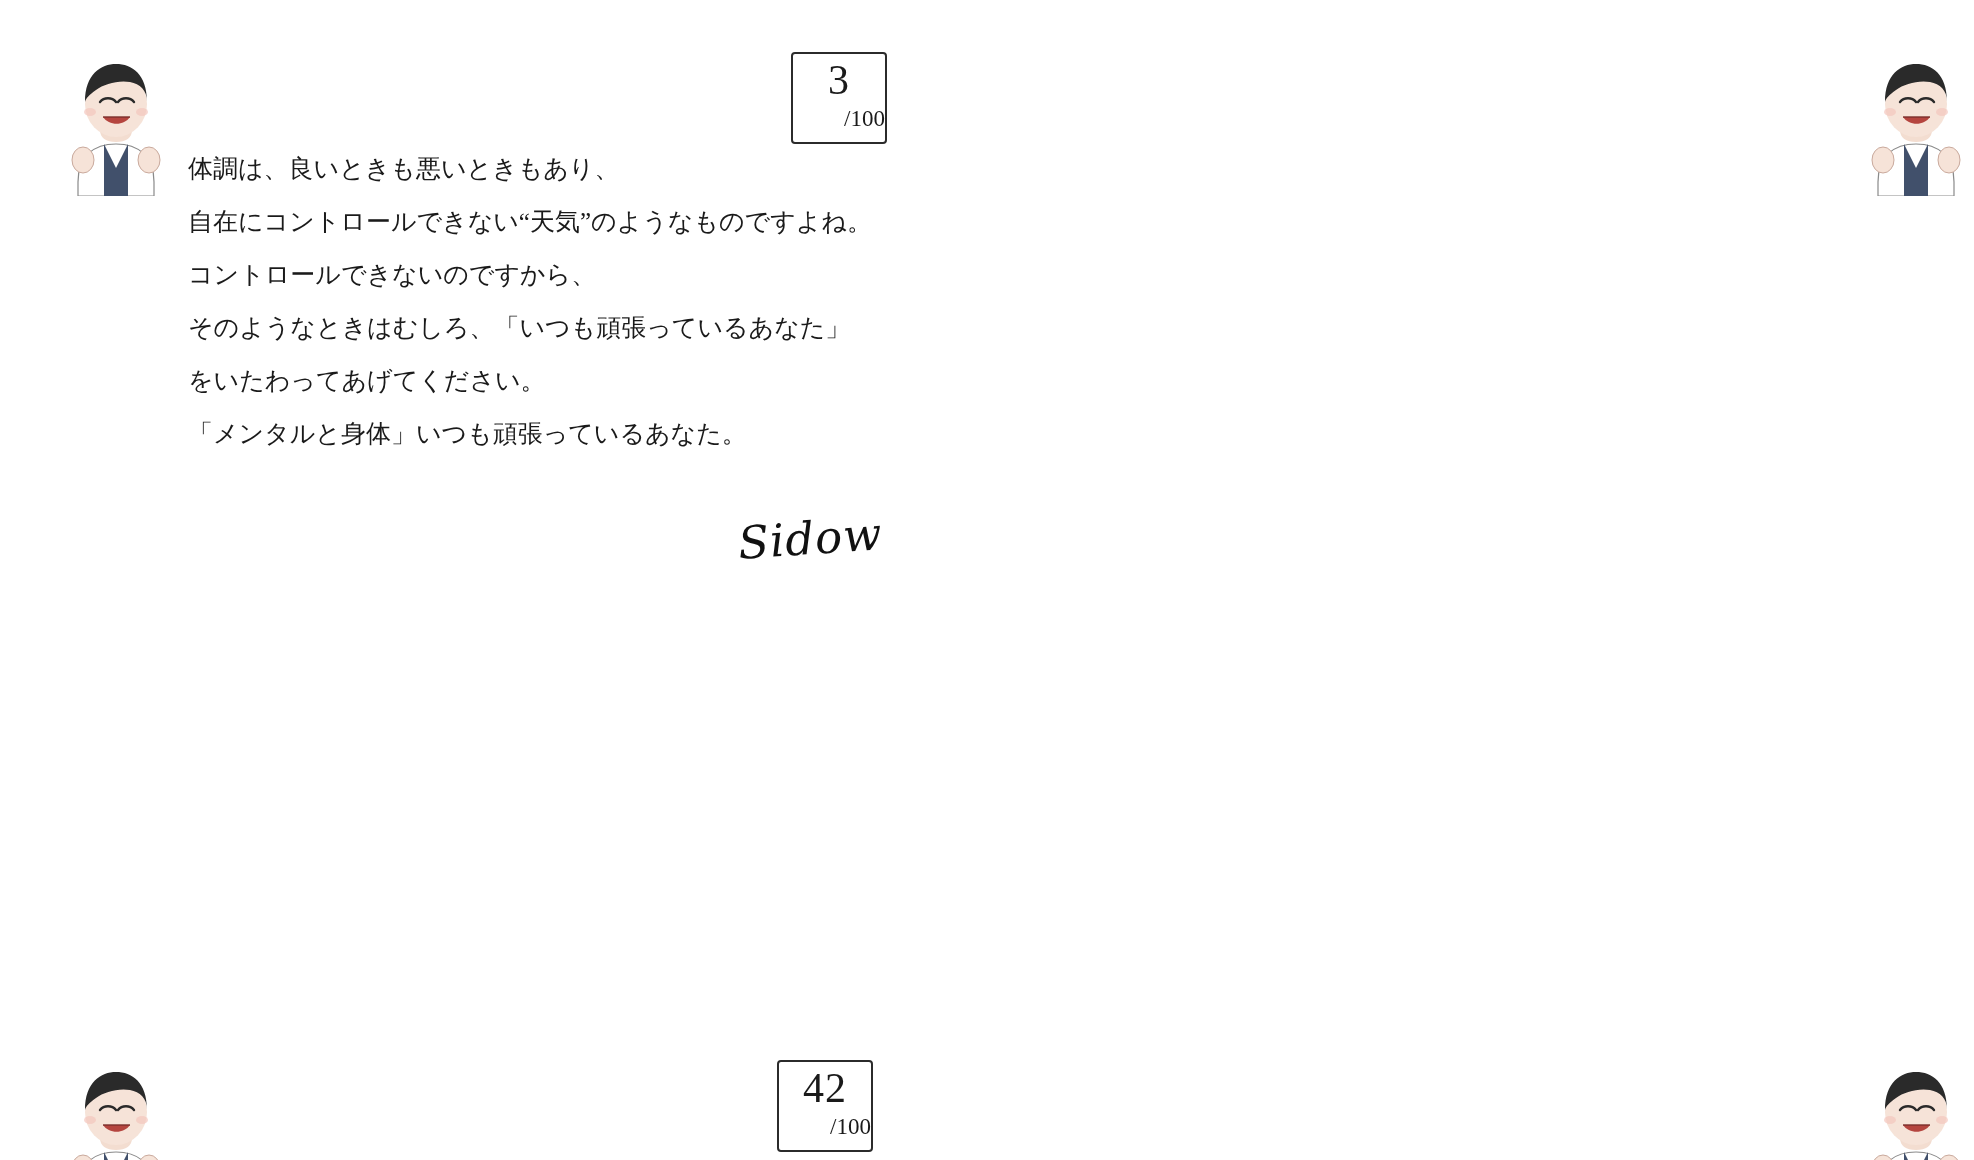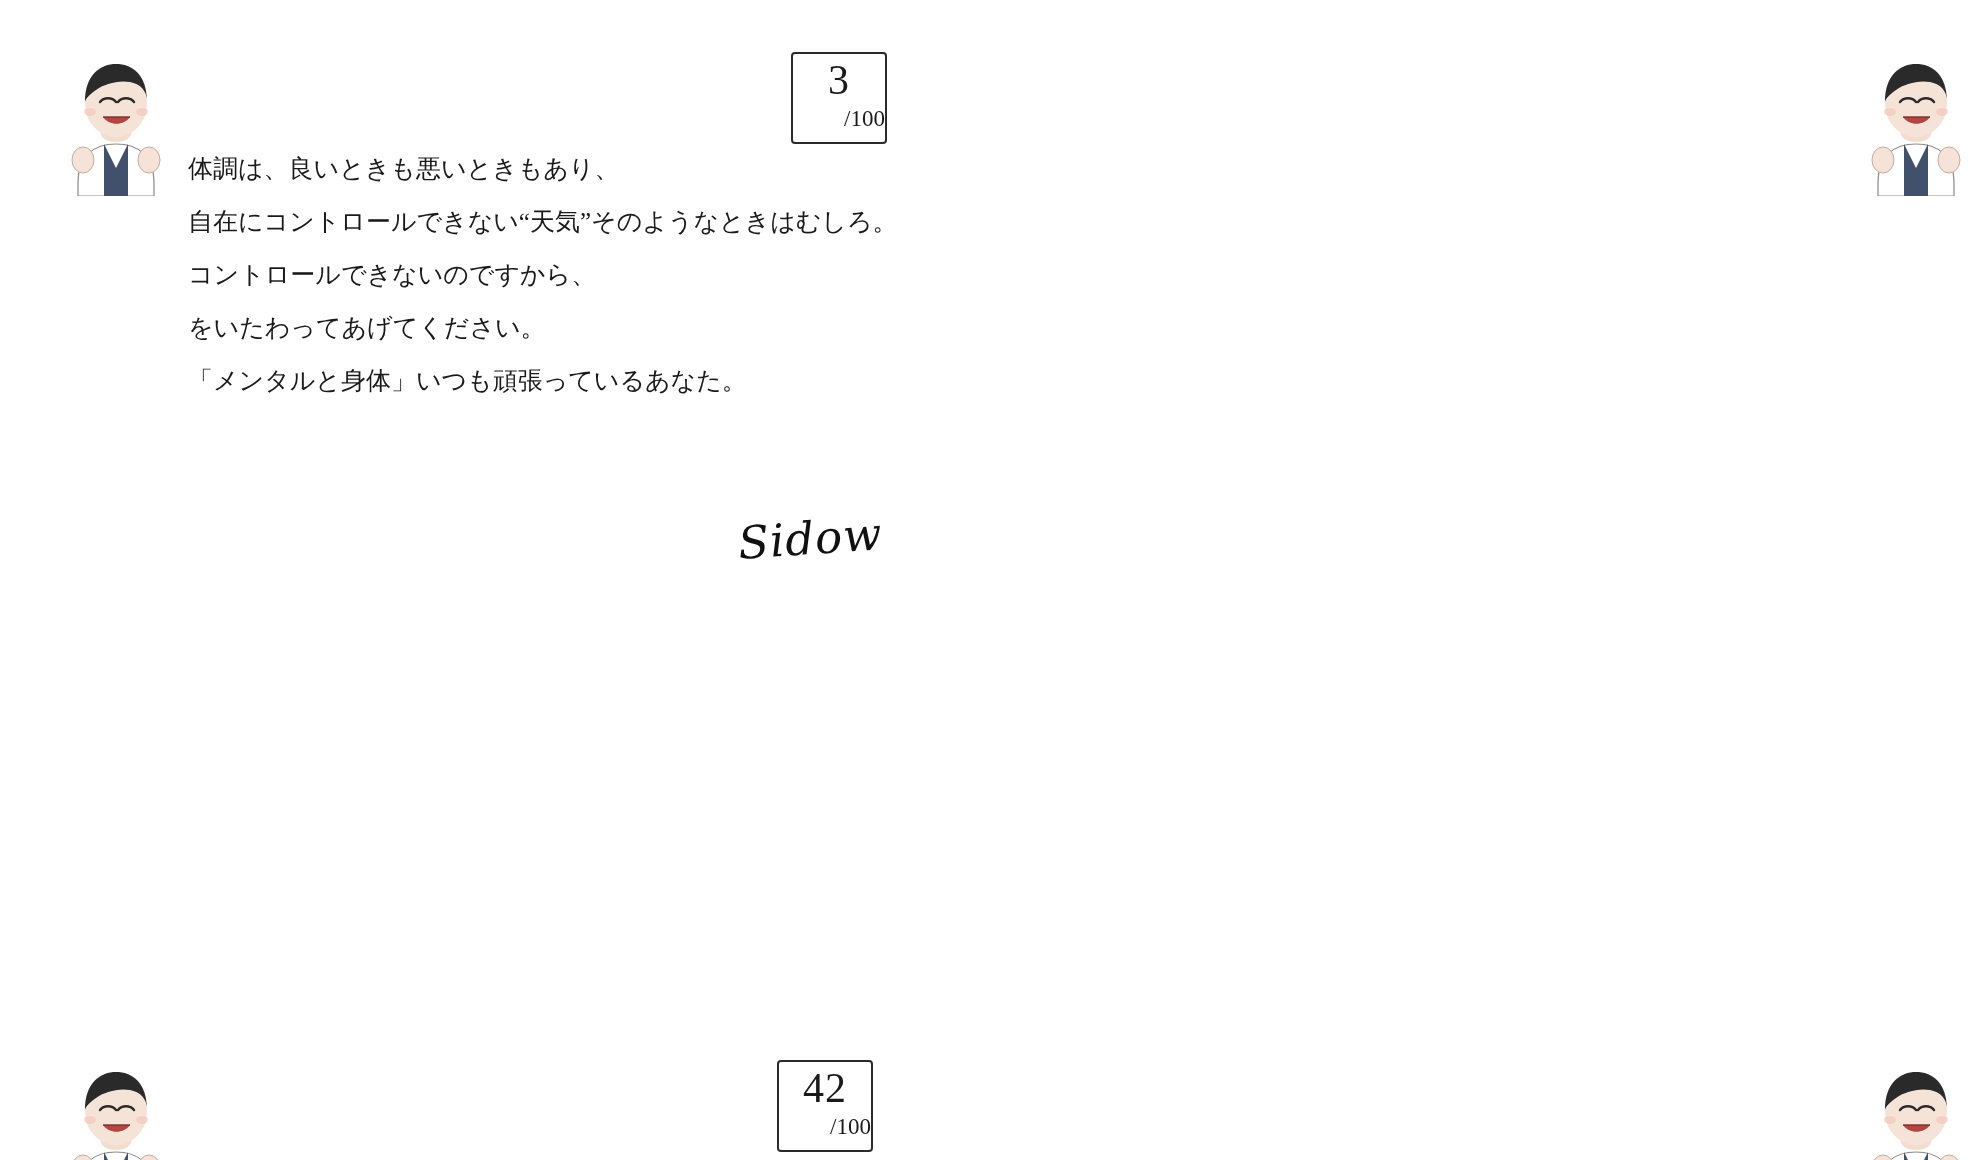--- a/index.html
+++ b/index.html
@@ -122,22 +122,23 @@
           <ellipse cx="34" cy="56" rx="6" ry="4" fill="#f3c6bd" opacity="0.7"></ellipse>
           <ellipse cx="86" cy="56" rx="6" ry="4" fill="#f3c6bd" opacity="0.7"></ellipse>
           <ellipse cx="27" cy="104" rx="11" ry="13" fill="#f6e3d8" stroke="#c9a99c" stroke-width="1"></ellipse>
           <ellipse cx="93" cy="104" rx="11" ry="13" fill="#f6e3d8" stroke="#c9a99c" stroke-width="1"></ellipse>
         </g>
       </svg>
     </div>
 
     <div class="text-block tb-1">
       <p>体調は、良いときも悪いときもあり、</p>
-      <p>自在にコントロールできない“天気”そのようなときはむしろ。</p>
+      <p>自在にコントロールできない“天気”のようなものですよね。</p>
       <p>コントロールできないのですから、</p>
+      <p>そのようなときはむしろ、「いつも頑張っているあなた」</p>
       <p>をいたわってあげてください。</p>
       <p>「メンタルと身体」いつも頑張っているあなた。</p>
     </div>
 
     <div class="signature sg-1">Sidow</div>
   </div>
 
   <div class="card card-2">
 
     <div class="avatar av-2">

